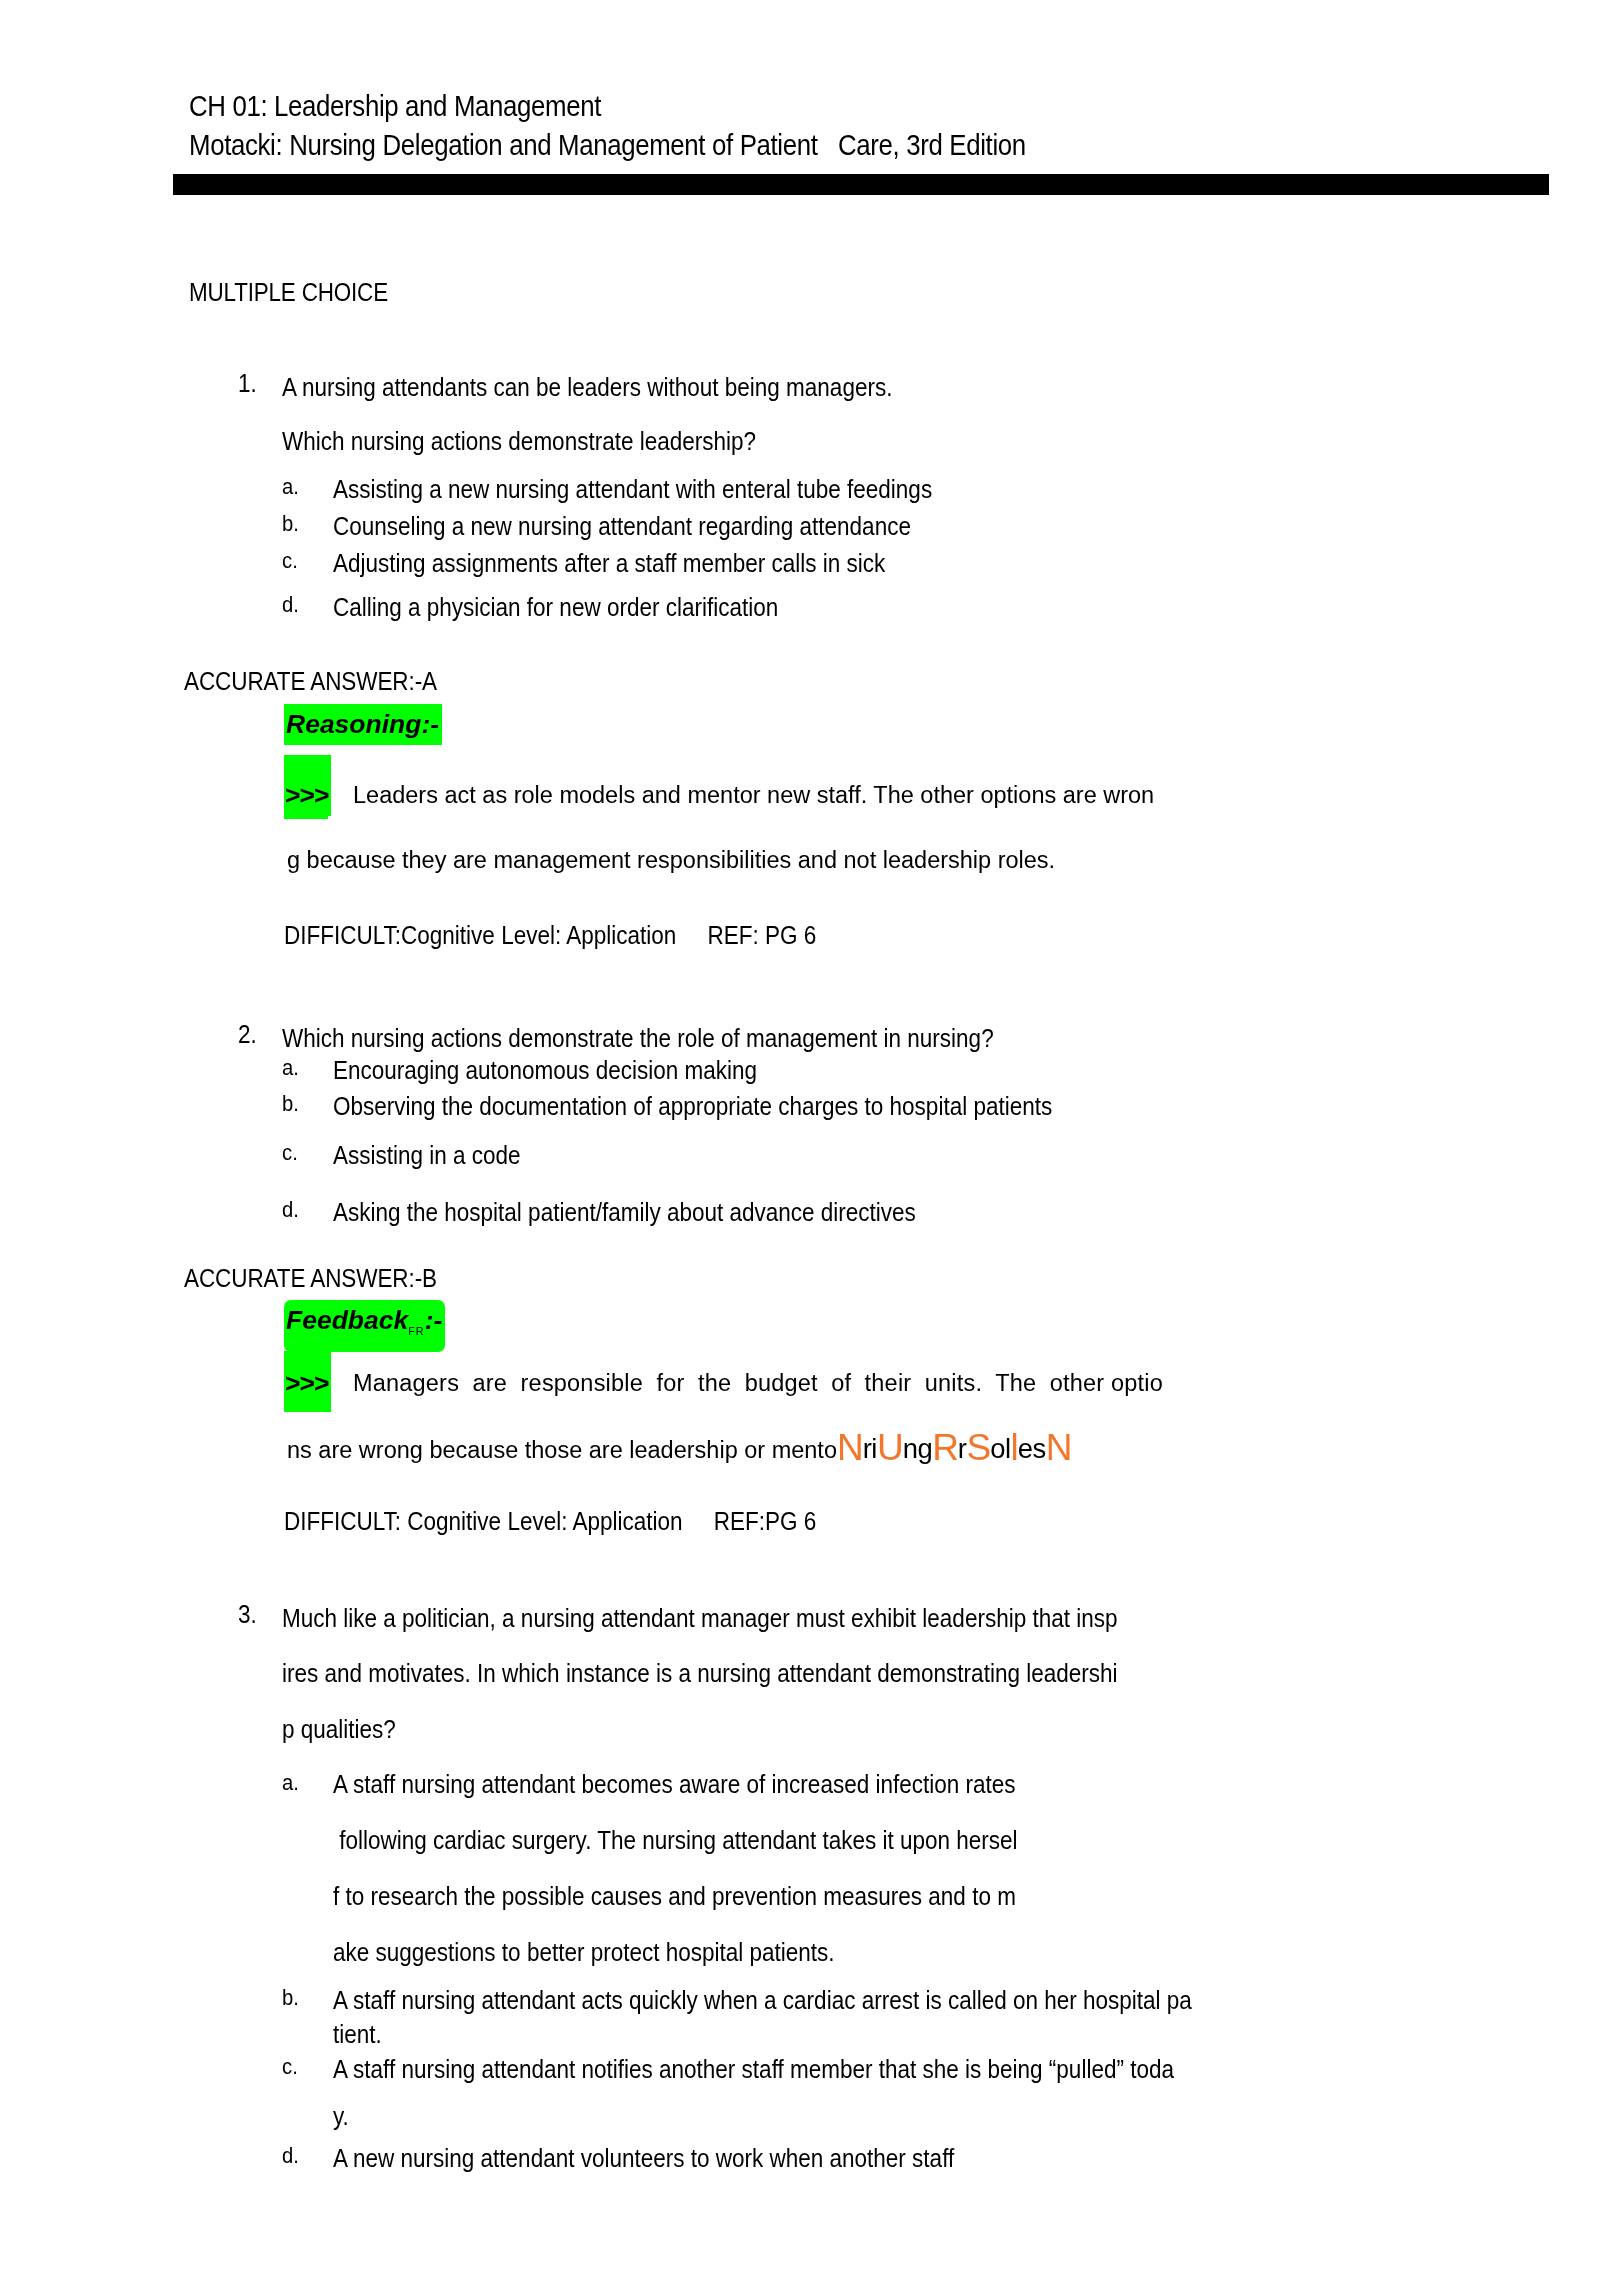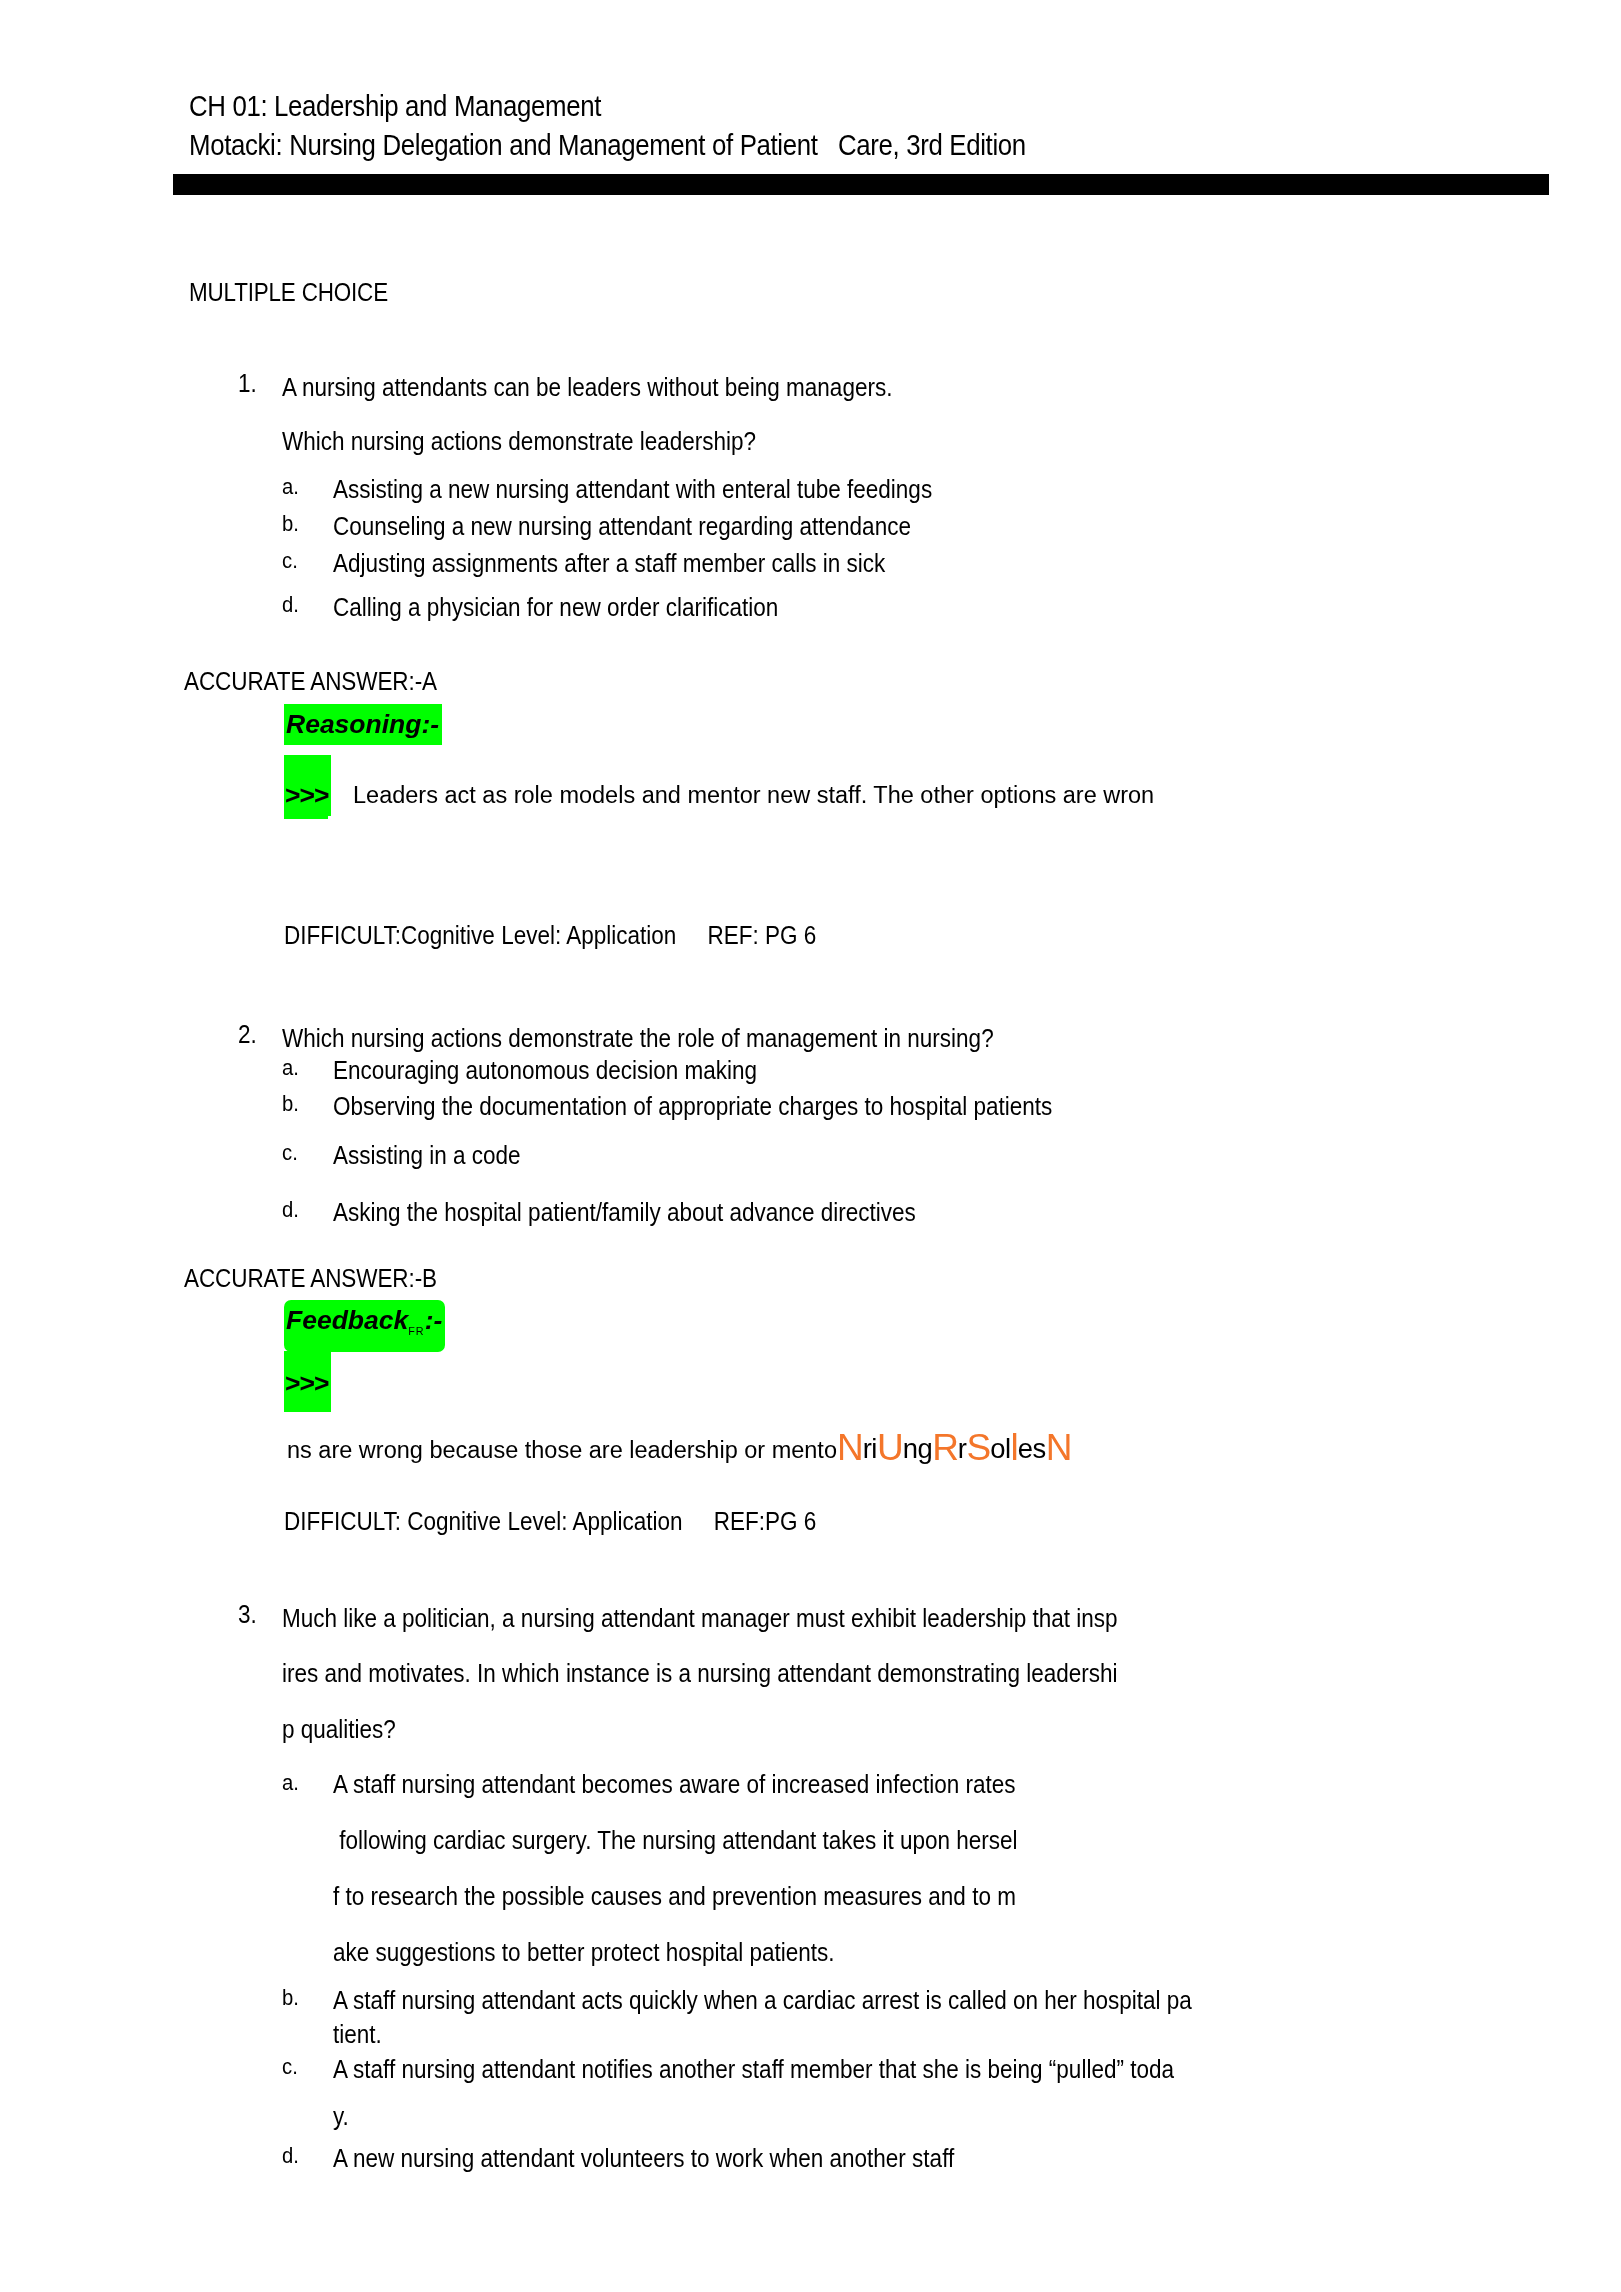--- a/index.html
+++ b/index.html
@@ -193,20 +193,21 @@
 
   <div class="opt-letter" style="left:282px; top:592px;">d.</div>
   <div class="opt-text" style="left:333px; top:589px;">Calling a physician for new order clarification</div>
 
   <div class="answer-line" style="left:184px; top:667px;">ACCURATE ANSWER:-A</div>
 
   <div class="fb-label hl" style="left:284px; top:704px;"><span>Reasoning:-</span></div>
   <div class="fb-tail" style="left:284px; top:755px; width:47px; height:61px;"></div>
   <div class="fb-arrows" style="left:284px; top:774px;">&gt;&gt;&gt;</div>
   <div class="fb-body-plain" style="left:353px; top:776px;">Leaders act as role models and mentor new staff. The other options are wron</div>
+  <div class="fb-body-plain" style="left:287px; top:841px;">g because they are management responsibilities and not leadership roles.</div>
 
   <div class="meta-line" style="left:284px; top:921px;">DIFFICULT:Cognitive Level: Application     REF: PG 6</div>
 
   <div class="qnum" style="left:238px; top:1020px;">2.</div>
   <div class="qtext" style="left:282px; top:1020px;">Which nursing actions demonstrate the role of management in nursing?</div>
 
   <div class="opt-letter" style="left:282px; top:1055px;">a.</div>
   <div class="opt-text" style="left:333px; top:1052px;">Encouraging autonomous decision making</div>
 
   <div class="opt-letter" style="left:282px; top:1091px;">b.</div>
@@ -216,20 +217,21 @@
   <div class="opt-text" style="left:333px; top:1137px;">Assisting in a code</div>
 
   <div class="opt-letter" style="left:282px; top:1197px;">d.</div>
   <div class="opt-text" style="left:333px; top:1194px;">Asking the hospital patient/family about advance directives</div>
 
   <div class="answer-line" style="left:184px; top:1264px;">ACCURATE ANSWER:-B</div>
 
   <div class="fb-label hl" style="left:284px; top:1300px;border-radius:7px;"><span>Feedback</span><span class="tiny">FR</span><span>:-</span></div>
   <div class="fb-tail" style="left:284px; top:1351px; width:47px; height:61px;"></div>
   <div class="fb-arrows" style="left:284px; top:1362px;">&gt;&gt;&gt;</div>
+  <div class="fb-body-plain" style="left:353px; top:1364px; letter-spacing:0.2px;">Managers  are  responsible  for  the  budget  of  their  units.  The  other optio</div>
 
   <div class="fb-body-plain" style="left:287px; top:1429px;"><span>ns are wrong because those are leadership or mento</span><span id="wm-seq"><span class="wm">N</span><span class="wm-blk">ri</span><span class="wm">U</span><span class="wm-blk">ng</span><span class="wm">R</span><span class="wm-blk">r</span><span class="wm">S</span><span class="wm-blk">ol</span><span class="wm">l</span><span class="wm-blk">es</span><span class="wm">N</span></span></div>
 
   <div class="meta-line" style="left:284px; top:1507px;">DIFFICULT: Cognitive Level: Application     REF:PG 6</div>
 
   <div class="qnum" style="left:238px; top:1600px;">3.</div>
   <div class="qtext" style="left:282px; top:1600px;">Much like a politician, a nursing attendant manager must exhibit leadership that insp</div>
   <div class="qtext" style="left:282px; top:1655px;">ires and motivates. In which instance is a nursing attendant demonstrating leadershi</div>
   <div class="qtext" style="left:282px; top:1711px;">p qualities?</div>
 

